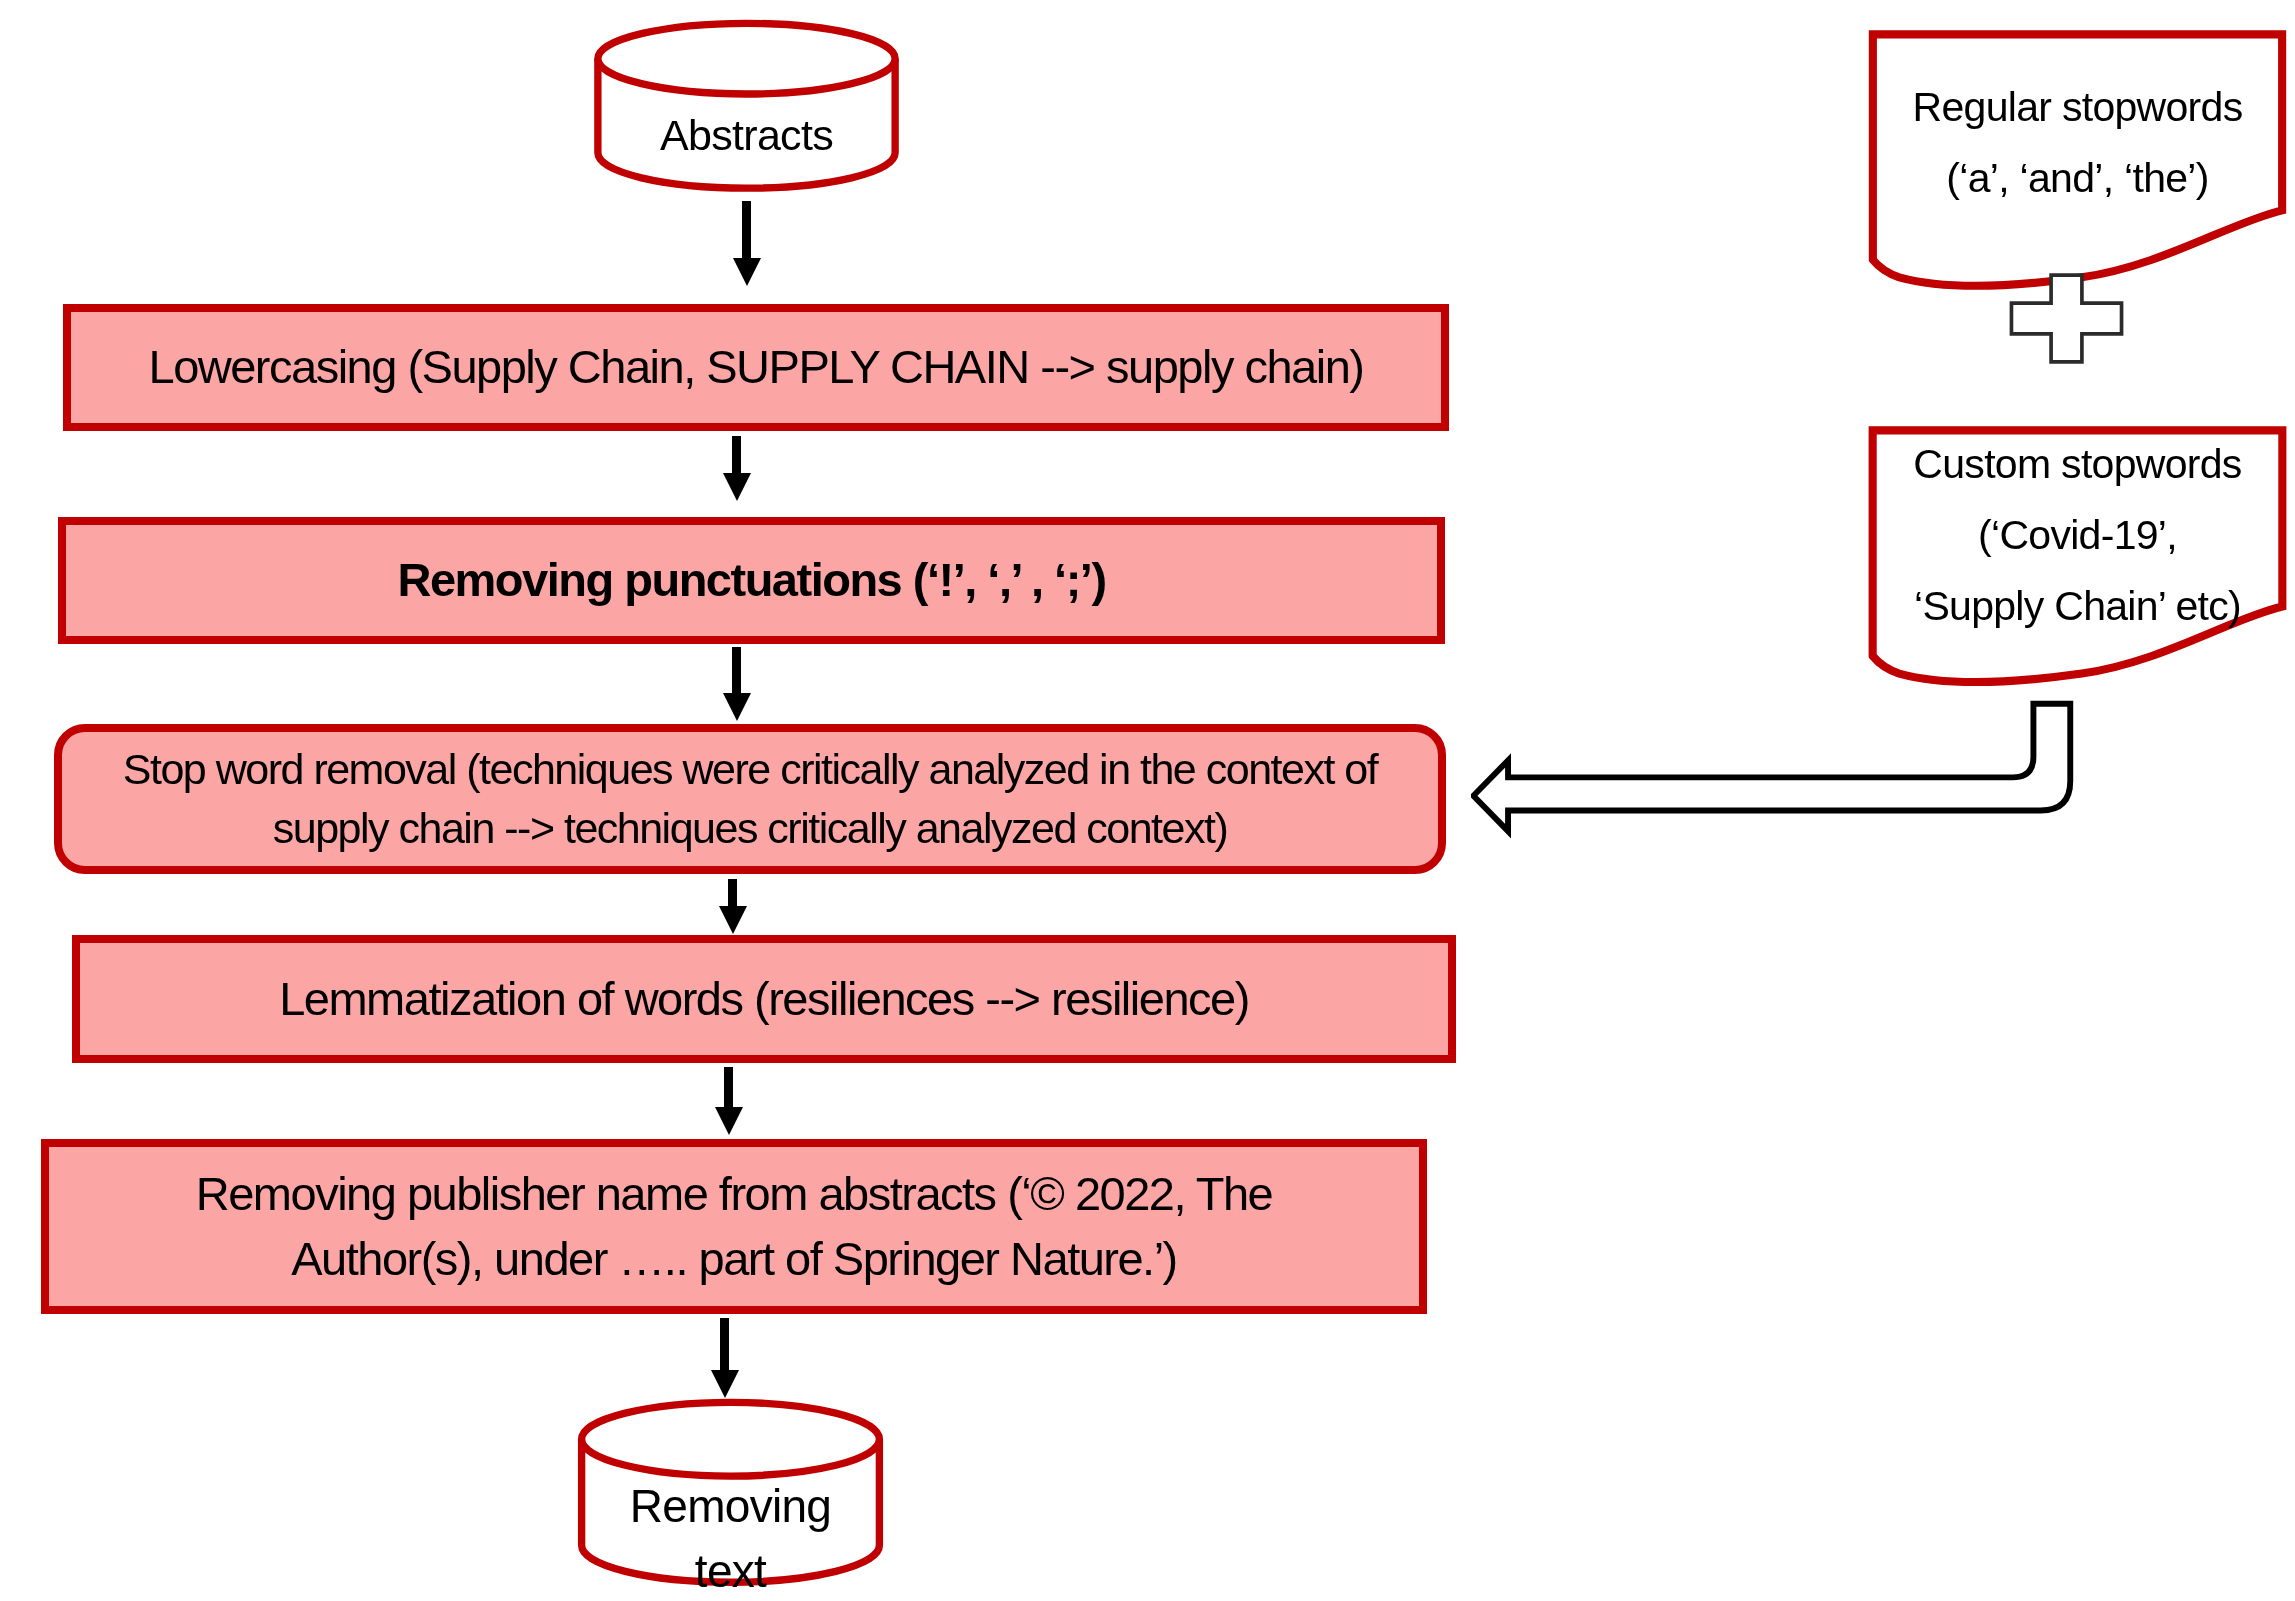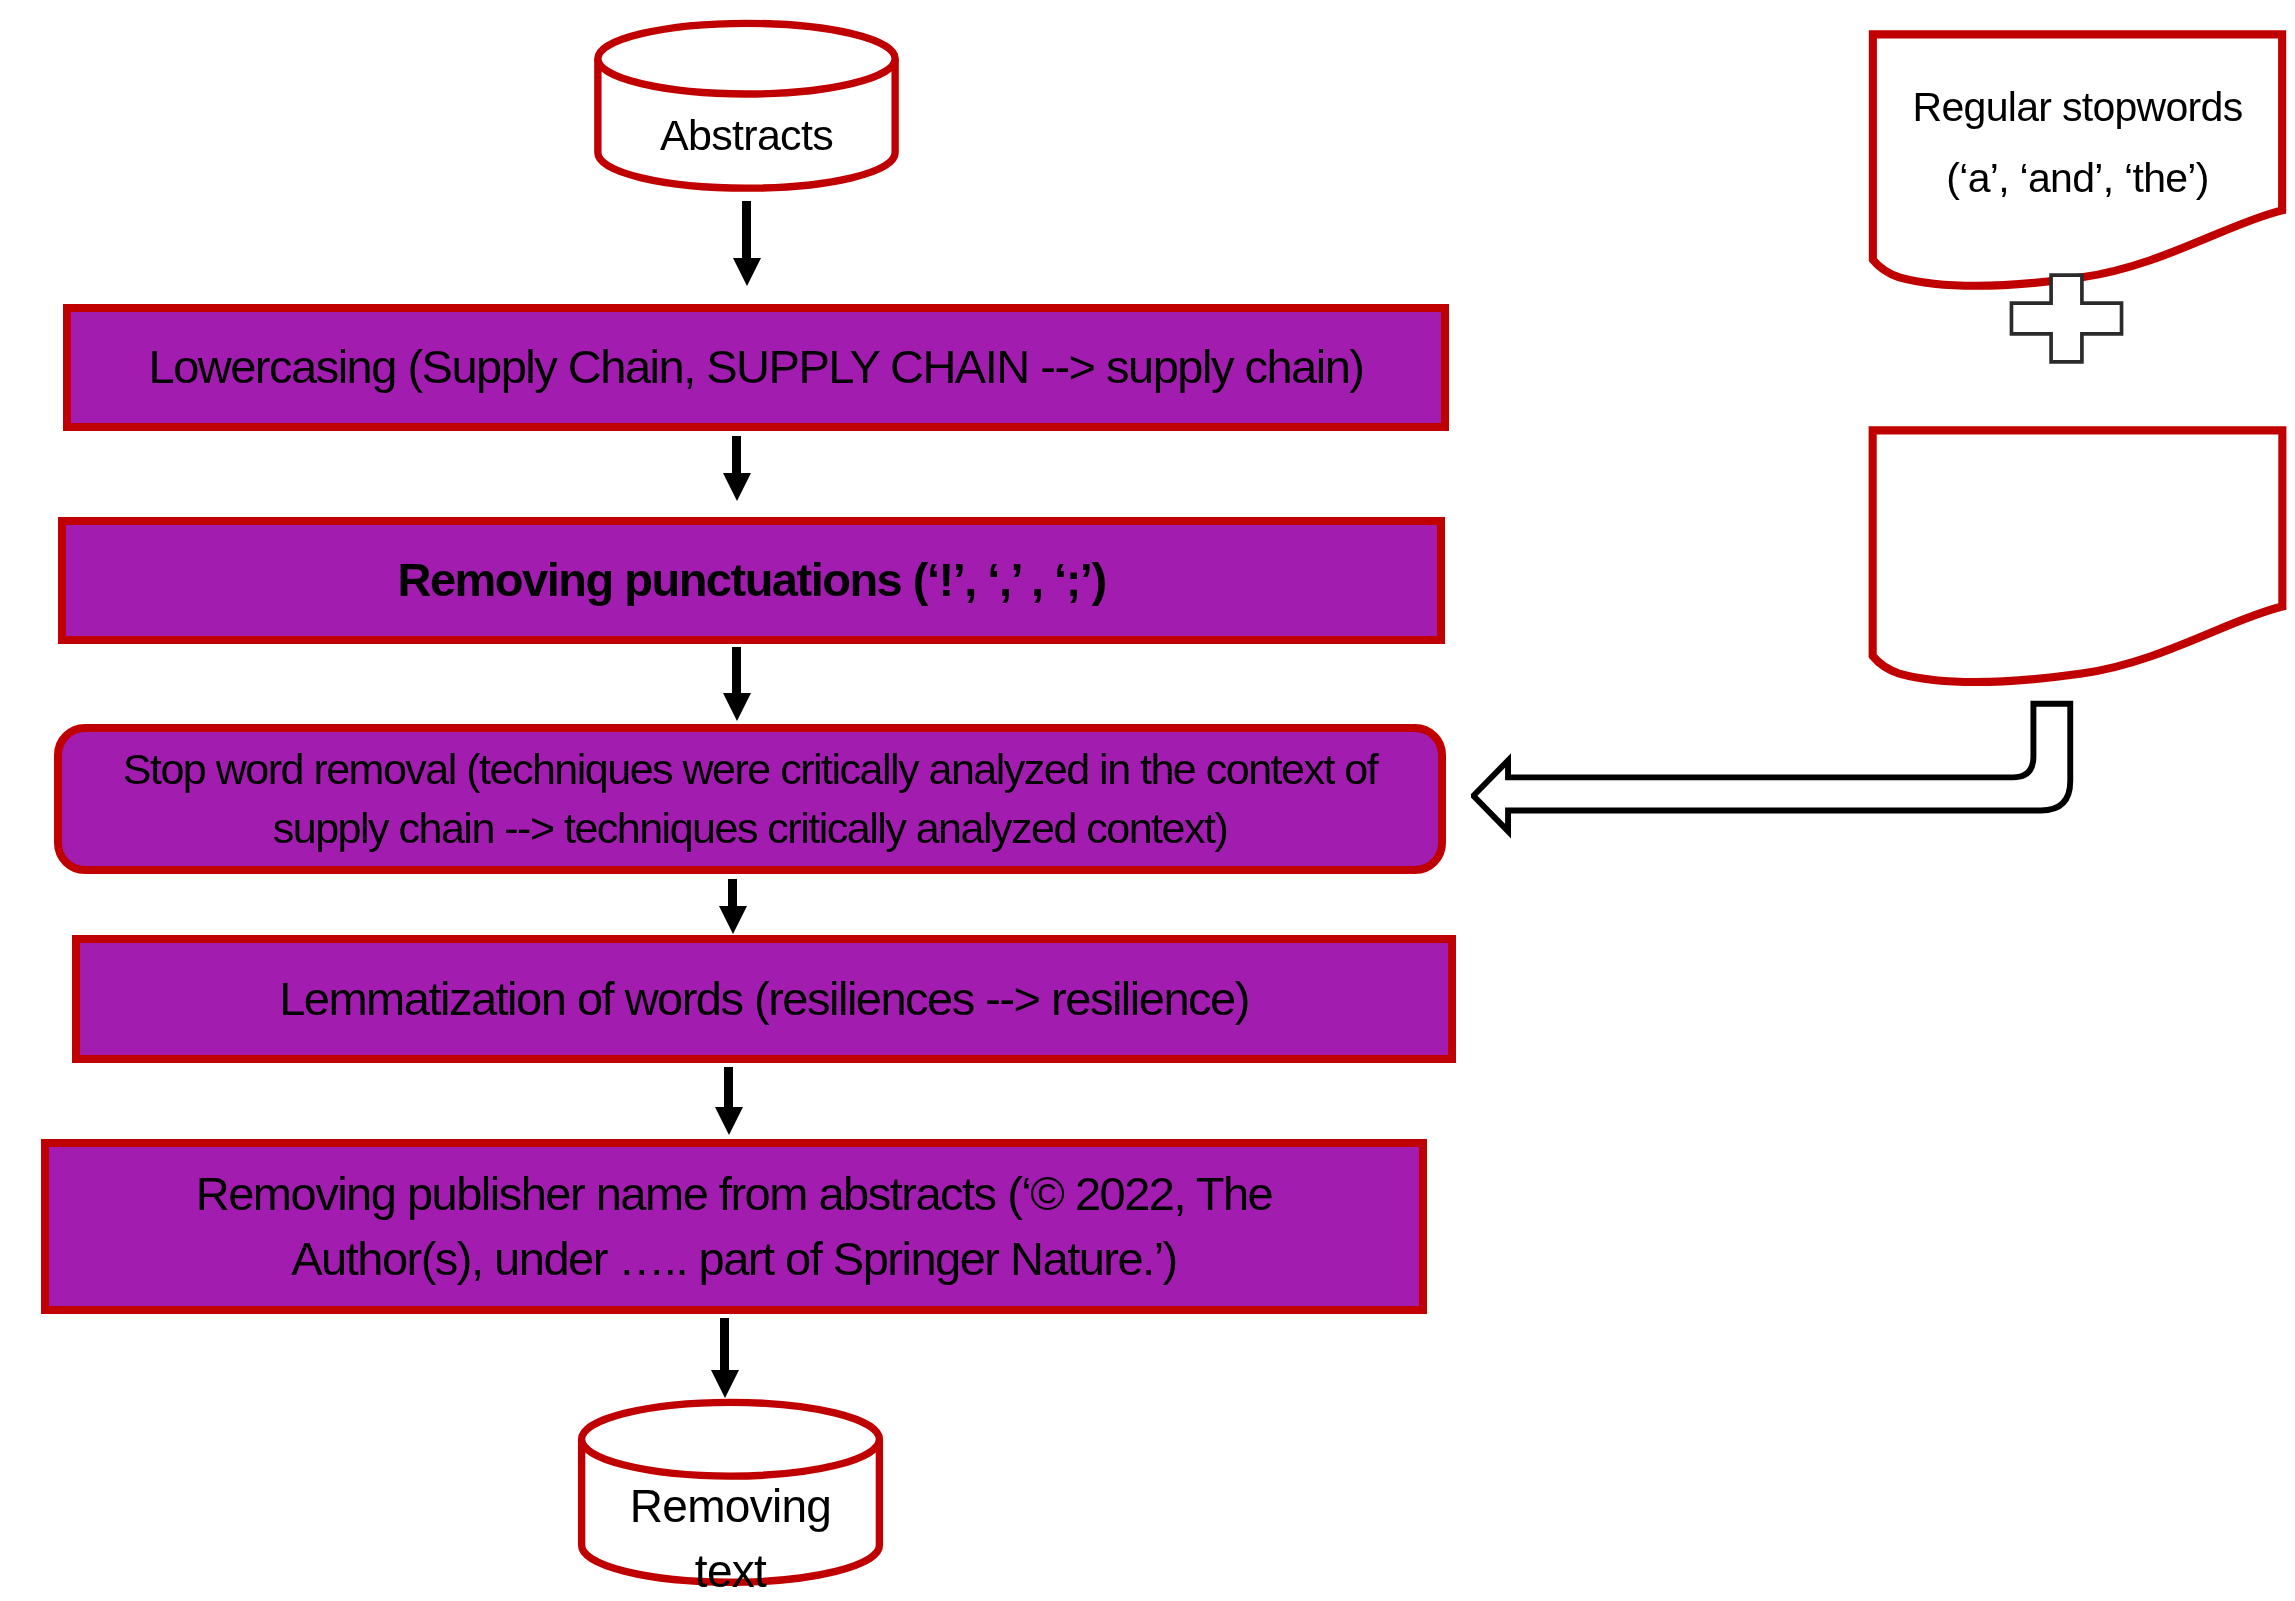--- a/index.html
+++ b/index.html
@@ -10,21 +10,21 @@
     color: #000;
     position: relative;
     overflow: hidden;
   }
   .abs { position: absolute; }
   
   .step-box {
     position: absolute;
     box-sizing: border-box;
     border: 8px solid #C00000;
-    background: #a21caf;
+    background: #fca5a5;
     display: flex;
     align-items: center;
     justify-content: center;
     text-align: center;
     font-size: 47px;
     letter-spacing: -1.5px;
     line-height: 1.38;
   }
   .step-box.small-text { font-size: 43px; border-radius: 31px; }
   
@@ -132,19 +132,24 @@
     <span>(‘a’, ‘and’, ‘the’)</span>
   </div>
 
   <svg class="abs" style="left:2001px;top:273px;" width="115" height="91" viewBox="0 0 156 124">
     <path d="M57,3 L99,3 L99,41 L153,41 L153,83 L99,83 L99,121 L57,121 L57,83 L3,83 L3,41 L57,41 Z" fill="#fff" stroke="#2b2b2b" stroke-width="5"></path>
   </svg>
 
   <svg class="abs" style="left:1860px;top:426px;" width="419" height="280" viewBox="0 0 568 380">
     <path d="M6,6 L562,6 L562,245 C490,262 400,320 290,336 C190,350 100,352 42,336 C27,331 14,322 6,312 Z" fill="#fff" stroke="#C00000" stroke-width="11"></path>
   </svg>
+  <div class="shape-label flag-label" style="left:1860px;top:429px;width:419px;">
+    <span>Custom stopwords</span>
+    <span>(‘Covid-19’,</span>
+    <span>‘Supply Chain’ etc)</span>
+  </div>
 
   <svg class="abs" style="left:1463px;top:700px;" width="612" height="140" viewBox="0 0 830 190">
     <path d="M3,130 L50,82 L50,105 L735,105 Q763,105 763,77 L763,5 L813,5 L813,110 Q813,150 773,150 L50,150 L50,178 Z" fill="#fff" stroke="#000" stroke-width="8" stroke-linejoin="miter"></path>
   </svg>
 
 </div>
 
 
 </body></html>

